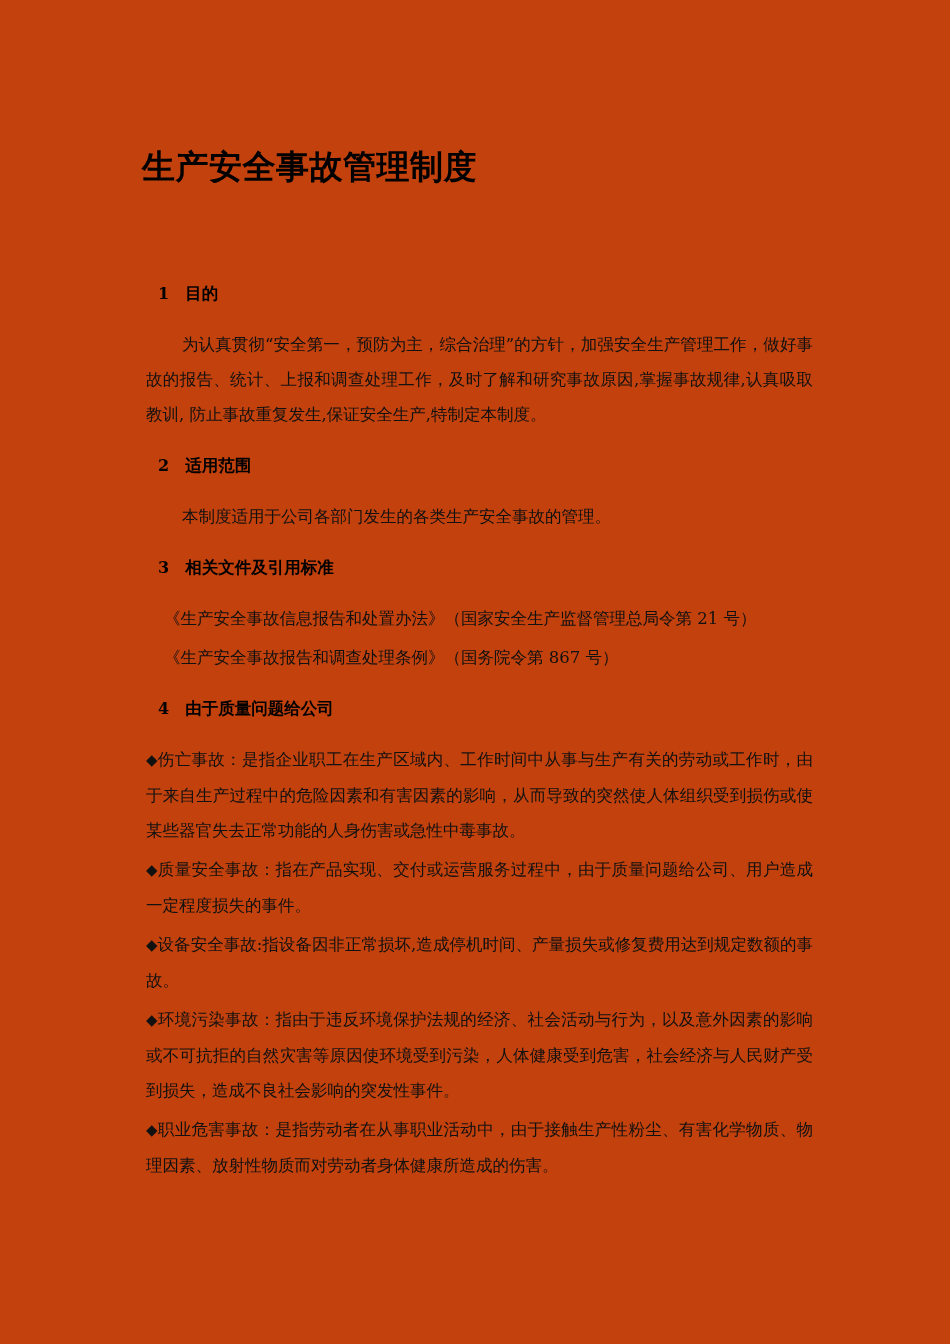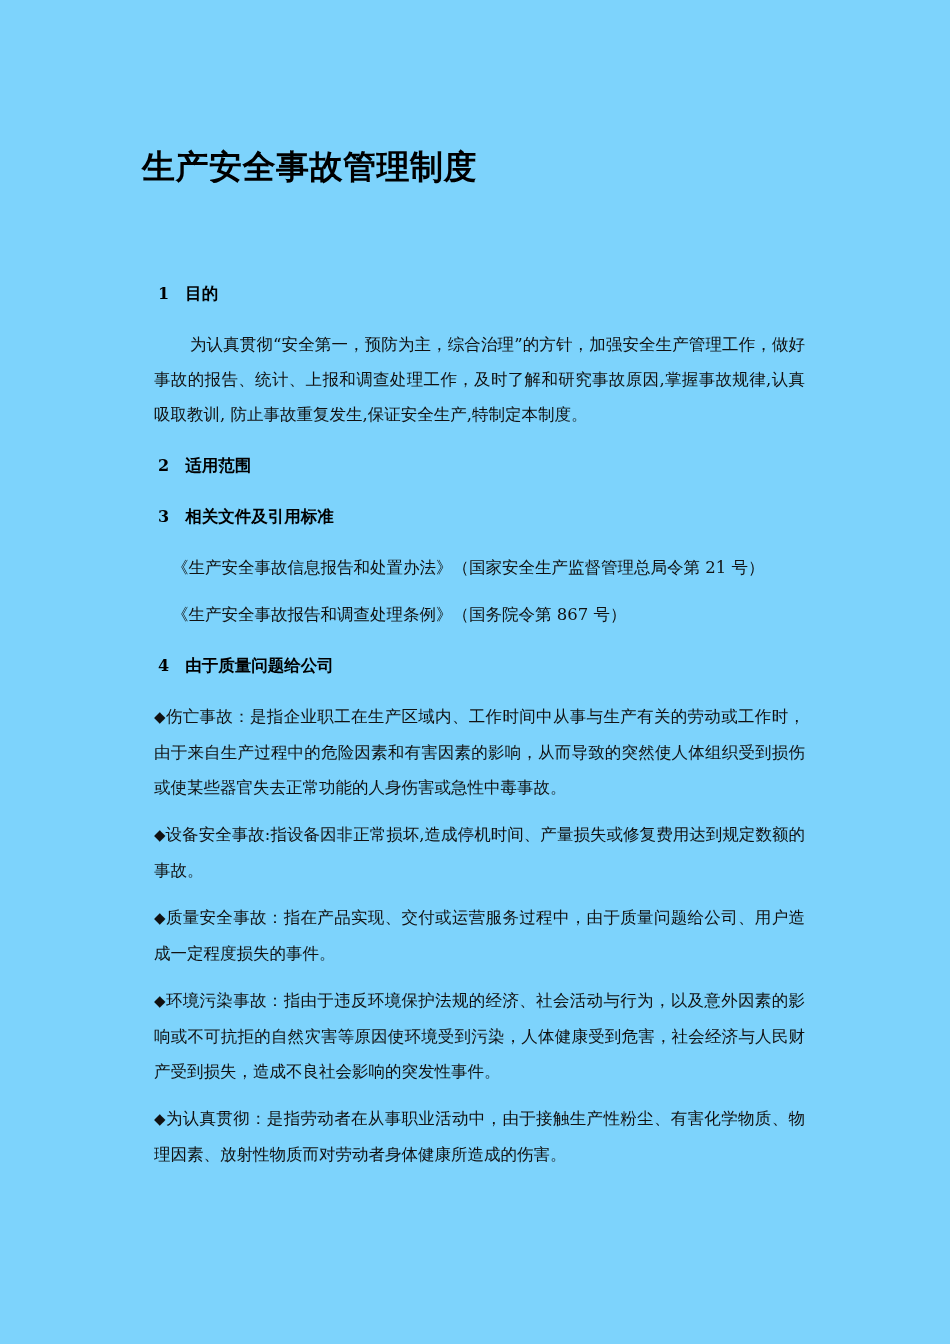--- a/index.html
+++ b/index.html
@@ -18,21 +18,21 @@
   }
 
   .page {
     position: absolute;
     left: 0;
     top: 0;
     width: 950px;
     height: 1344px;
     box-sizing: border-box;
     padding: 8px;
-    background: #7dd3fc;
+    background: #c2410c;
   }
 
   .content {
     position: absolute;
     left: 142px;
     top: 0;
     width: 675px;
   }
 
   
@@ -74,21 +74,21 @@
   
   .heading.first {
     margin-top: 88px;
   }
 
   
   .para {
     font-family: "DejaVu Serif", "Liberation Serif", serif;
     font-size: 16.5px;
     line-height: 35px;
-    margin: 12px;
+    margin: 4px;
     text-align: justify;
     text-justify: inter-ideograph;
     color: #111;
     word-break: break-all;
   }
   .para.indent2 {
     text-indent: 36px;
   }
   .para.ref {
     text-indent: 18px;
@@ -107,27 +107,28 @@
 
 <div class="page">
   <div class="content">
 
     <h1 class="doc-title">生产安全事故管理制度</h1>
 
     <div class="heading first"><span class="num">1</span><span class="num-gap"></span><span>目的</span></div>
     <p class="para indent2">为认真贯彻“安全第一，预防为主，综合治理”的方针，加强安全生产管理工作，做好事故的报告、统计、上报和调查处理工作，及时了解和研究事故原因,掌握事故规律,认真吸取教训, 防止事故重复发生,保证安全生产,特制定本制度。</p>
 
     <div class="heading"><span class="num">2</span><span class="num-gap"></span><span>适用范围</span></div>
+    <p class="para indent2">本制度适用于公司各部门发生的各类生产安全事故的管理。</p>
 
     <div class="heading"><span class="num">3</span><span class="num-gap"></span><span>相关文件及引用标准</span></div>
     <p class="para ref">《生产安全事故信息报告和处置办法》（国家安全生产监督管理总局令第 21 号）</p>
     <p class="para ref">《生产安全事故报告和调查处理条例》（国务院令第 867 号）</p>
 
     <div class="heading"><span class="num">4</span><span class="num-gap"></span><span>由于质量问题给公司</span></div>
 
     <p class="para def"><span class="diamond">◆</span><span>伤亡事故：是指企业职工在生产区域内、工作时间中从事与生产有关的劳动或工作时，由于来自生产过程中的危险因素和有害因素的影响，从而导致的突然使人体组织受到损伤或使某些器官失去正常功能的人身伤害或急性中毒事故。</span></p>
+    <p class="para def"><span class="diamond">◆</span><span>质量安全事故：指在产品实现、交付或运营服务过程中，由于质量问题给公司、用户造成一定程度损失的事件。</span></p>
     <p class="para def"><span class="diamond">◆</span><span>设备安全事故:指设备因非正常损坏,造成停机时间、产量损失或修复费用达到规定数额的事故。</span></p>
-    <p class="para def"><span class="diamond">◆</span><span>质量安全事故：指在产品实现、交付或运营服务过程中，由于质量问题给公司、用户造成一定程度损失的事件。</span></p>
     <p class="para def"><span class="diamond">◆</span><span>环境污染事故：指由于违反环境保护法规的经济、社会活动与行为，以及意外因素的影响或不可抗拒的自然灾害等原因使环境受到污染，人体健康受到危害，社会经济与人民财产受到损失，造成不良社会影响的突发性事件。</span></p>
-    <p class="para def"><span class="diamond">◆</span><span>为认真贯彻：是指劳动者在从事职业活动中，由于接触生产性粉尘、有害化学物质、物理因素、放射性物质而对劳动者身体健康所造成的伤害。</span></p>
+    <p class="para def"><span class="diamond">◆</span><span>职业危害事故：是指劳动者在从事职业活动中，由于接触生产性粉尘、有害化学物质、物理因素、放射性物质而对劳动者身体健康所造成的伤害。</span></p>
 
   </div>
 </div>
 
 </body></html>

